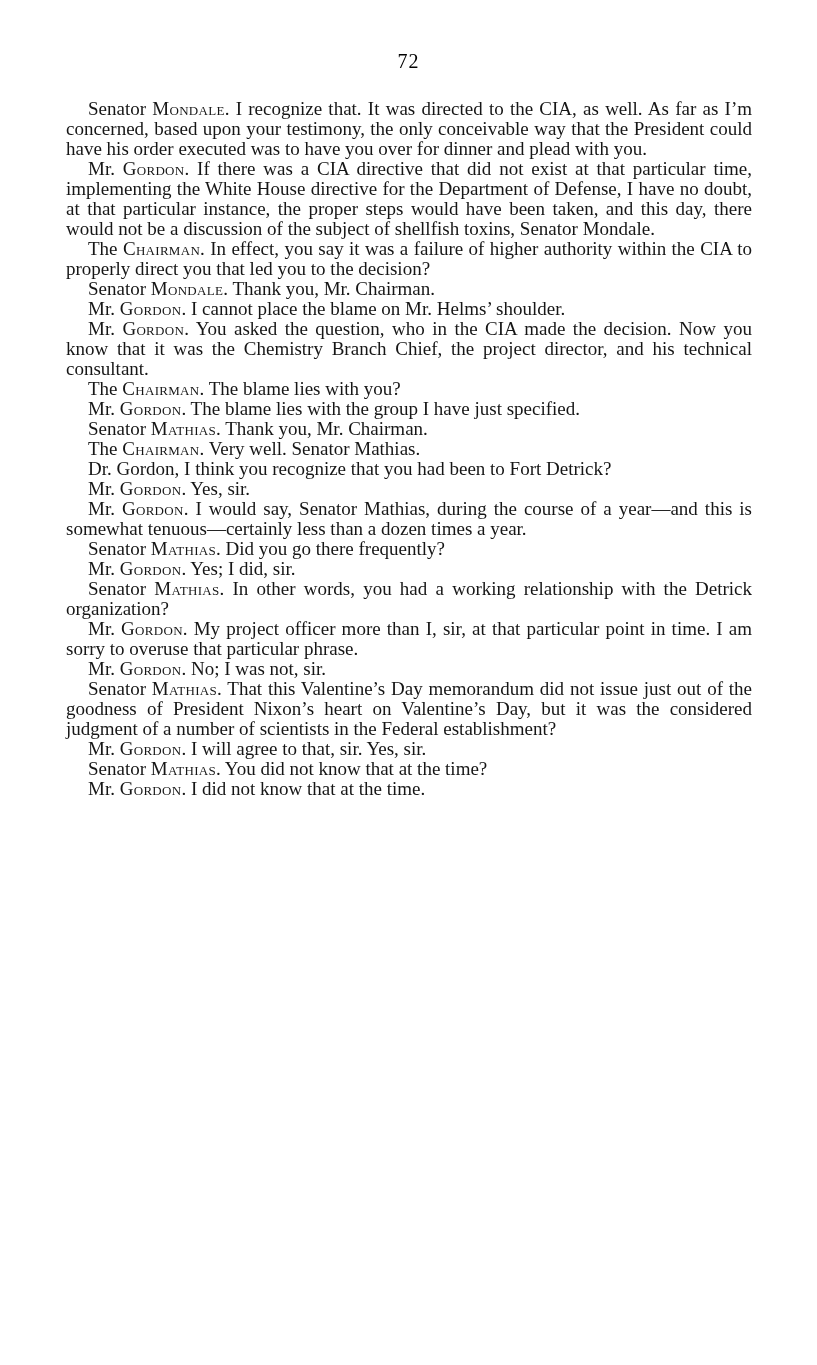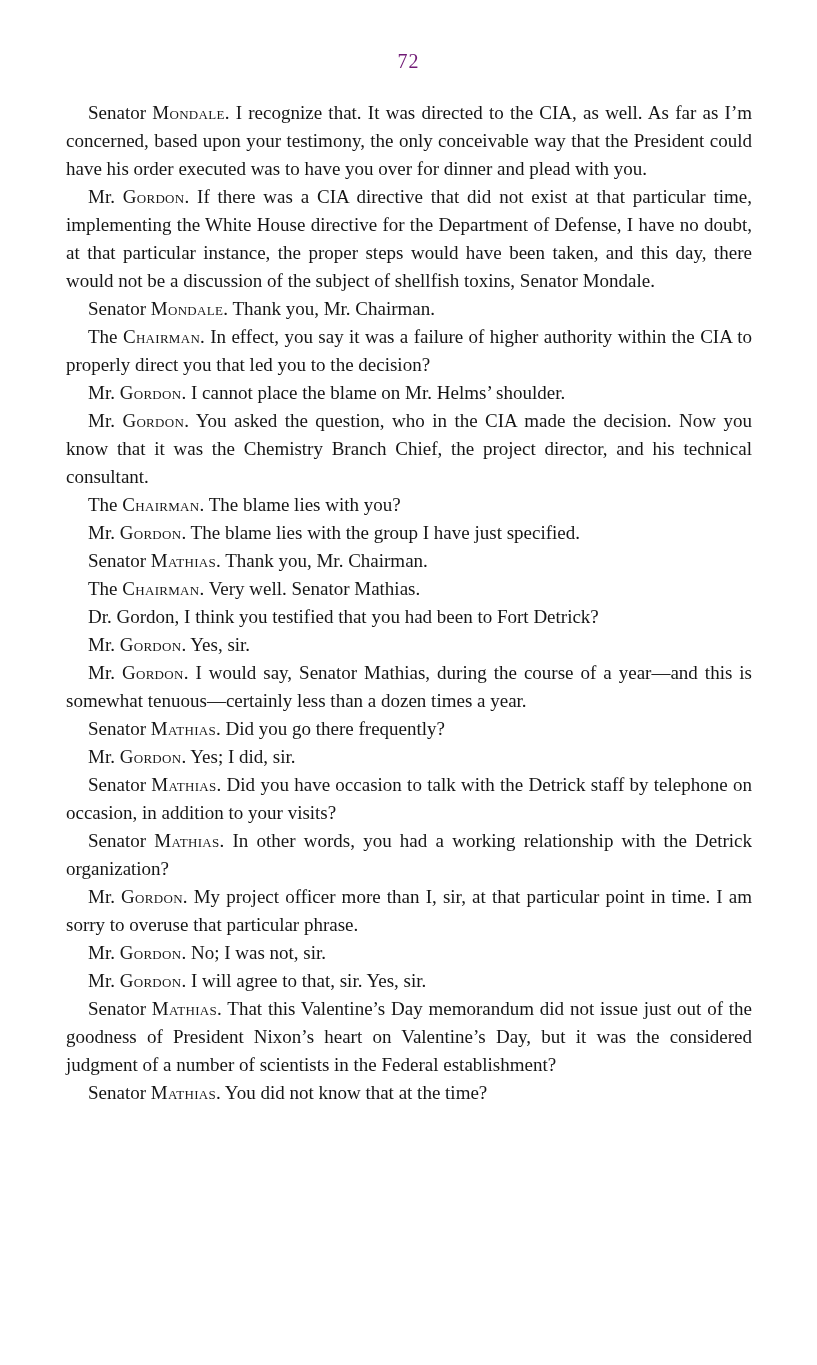--- a/index.html
+++ b/index.html
@@ -17,63 +17,63 @@
     overflow: hidden;
   }
   .page-number {
     position: absolute;
     top: 50px;
     left: 0;
     width: 100%;
     text-align: center;
     font-size: 20px;
     letter-spacing: 1px;
-    color: #701a75;
+    color: #000000;
   }
   .transcript {
     position: absolute;
     top: 99px;
     left: 66px;
     width: 686px;
     font-size: 19px;
-    line-height: 28px;
+    line-height: 20px;
     text-align: justify;
   }
   .para {
     margin: 0;
     padding: 0;
     text-indent: 22px;
   }
   .speaker .sc {
     font-variant: small-caps;
     letter-spacing: 0.3px;
   }
 </style>
 </head>
 <body>
 
 <div class="page">
   <div class="page-number">72</div>
   <div class="transcript">
       <p class="para"><span class="speaker">Senator <span class="sc">Mondale</span>.</span> I recognize that. It was directed to the CIA, as well. As far as I’m concerned, based upon your testimony, the only conceivable way that the President could have his order executed was to have you over for dinner and plead with you.</p>
       <p class="para"><span class="speaker">Mr. <span class="sc">Gordon</span>.</span> If there was a CIA directive that did not exist at that particular time, implementing the White House directive for the Department of Defense, I have no doubt, at that particular instance, the proper steps would have been taken, and this day, there would not be a discussion of the subject of shellfish toxins, Senator Mondale.</p>
+      <p class="para"><span class="speaker">The <span class="sc">Chairman</span>.</span> In effect, you say it was a failure of higher authority within the CIA to properly direct you that led you to the decision?</p>
       <p class="para"><span class="speaker">Senator <span class="sc">Mondale</span>.</span> Thank you, Mr. Chairman.</p>
-      <p class="para"><span class="speaker">The <span class="sc">Chairman</span>.</span> In effect, you say it was a failure of higher authority within the CIA to properly direct you that led you to the decision?</p>
       <p class="para"><span class="speaker">Mr. <span class="sc">Gordon</span>.</span> I cannot place the blame on Mr. Helms’ shoulder.</p>
       <p class="para"><span class="speaker">Mr. <span class="sc">Gordon</span>.</span> You asked the question, who in the CIA made the decision. Now you know that it was the Chemistry Branch Chief, the project director, and his technical consultant.</p>
       <p class="para"><span class="speaker">The <span class="sc">Chairman</span>.</span> The blame lies with you?</p>
       <p class="para"><span class="speaker">Mr. <span class="sc">Gordon</span>.</span> The blame lies with the group I have just specified.</p>
       <p class="para"><span class="speaker">Senator <span class="sc">Mathias</span>.</span> Thank you, Mr. Chairman.</p>
       <p class="para"><span class="speaker">The <span class="sc">Chairman</span>.</span> Very well. Senator Mathias.</p>
-      <p class="para">Dr. Gordon, I think you testified that you had been to Fort Detrick?</p>
+      <p class="para">Dr. Gordon, I think you recognize that you had been to Fort Detrick?</p>
       <p class="para"><span class="speaker">Mr. <span class="sc">Gordon</span>.</span> Yes, sir.</p>
       <p class="para"><span class="speaker">Mr. <span class="sc">Gordon</span>.</span> I would say, Senator Mathias, during the course of a year—and this is somewhat tenuous—certainly less than a dozen times a year.</p>
       <p class="para"><span class="speaker">Senator <span class="sc">Mathias</span>.</span> Did you go there frequently?</p>
       <p class="para"><span class="speaker">Mr. <span class="sc">Gordon</span>.</span> Yes; I did, sir.</p>
-      <p class="para"><span class="speaker">Senator <span class="sc">Mathias</span>.</span> Did you have occasion to talk with the Detrick staff by telephone on occasion, in addition to your visits?</p>
       <p class="para"><span class="speaker">Senator <span class="sc">Mathias</span>.</span> In other words, you had a working relationship with the Detrick organization?</p>
       <p class="para"><span class="speaker">Mr. <span class="sc">Gordon</span>.</span> My project officer more than I, sir, at that particular point in time. I am sorry to overuse that particular phrase.</p>
       <p class="para"><span class="speaker">Mr. <span class="sc">Gordon</span>.</span> No; I was not, sir.</p>
+      <p class="para"><span class="speaker">Senator <span class="sc">Mathias</span>.</span> That this Valentine’s Day memorandum did not issue just out of the goodness of President Nixon’s heart on Valentine’s Day, but it was the considered judgment of a number of scientists in the Federal establishment?</p>
       <p class="para"><span class="speaker">Mr. <span class="sc">Gordon</span>.</span> I will agree to that, sir. Yes, sir.</p>
-      <p class="para"><span class="speaker">Senator <span class="sc">Mathias</span>.</span> That this Valentine’s Day memorandum did not issue just out of the goodness of President Nixon’s heart on Valentine’s Day, but it was the considered judgment of a number of scientists in the Federal establishment?</p>
       <p class="para"><span class="speaker">Senator <span class="sc">Mathias</span>.</span> You did not know that at the time?</p>
+      <p class="para"><span class="speaker">Mr. <span class="sc">Gordon</span>.</span> I did not know that at the time.</p>
     </div>
 </div>
 
 </body></html>

